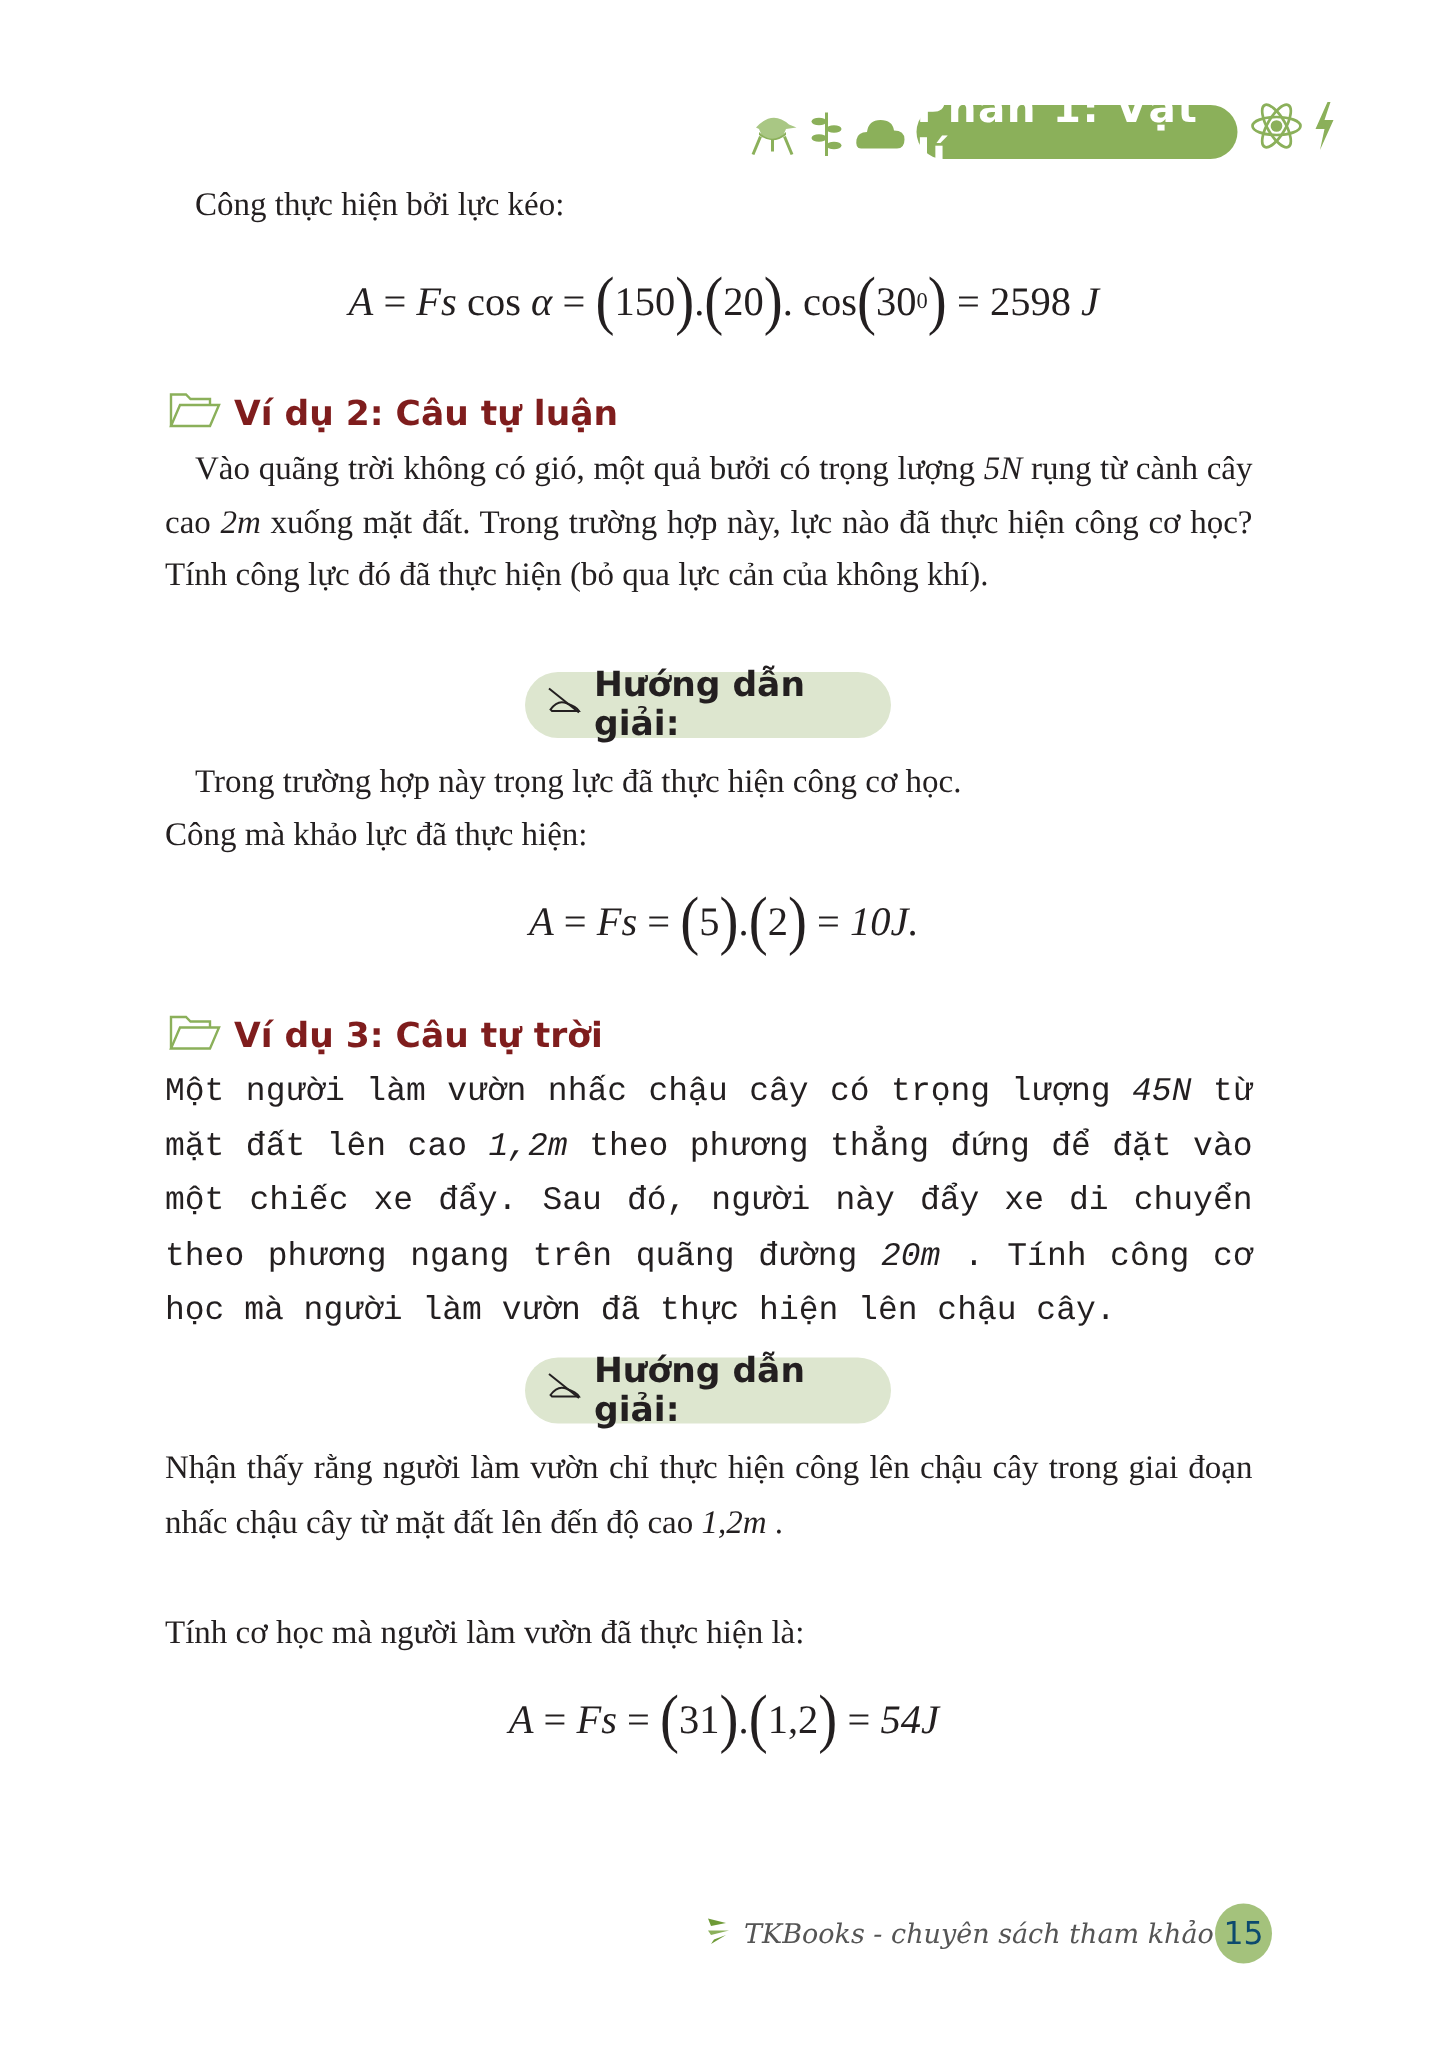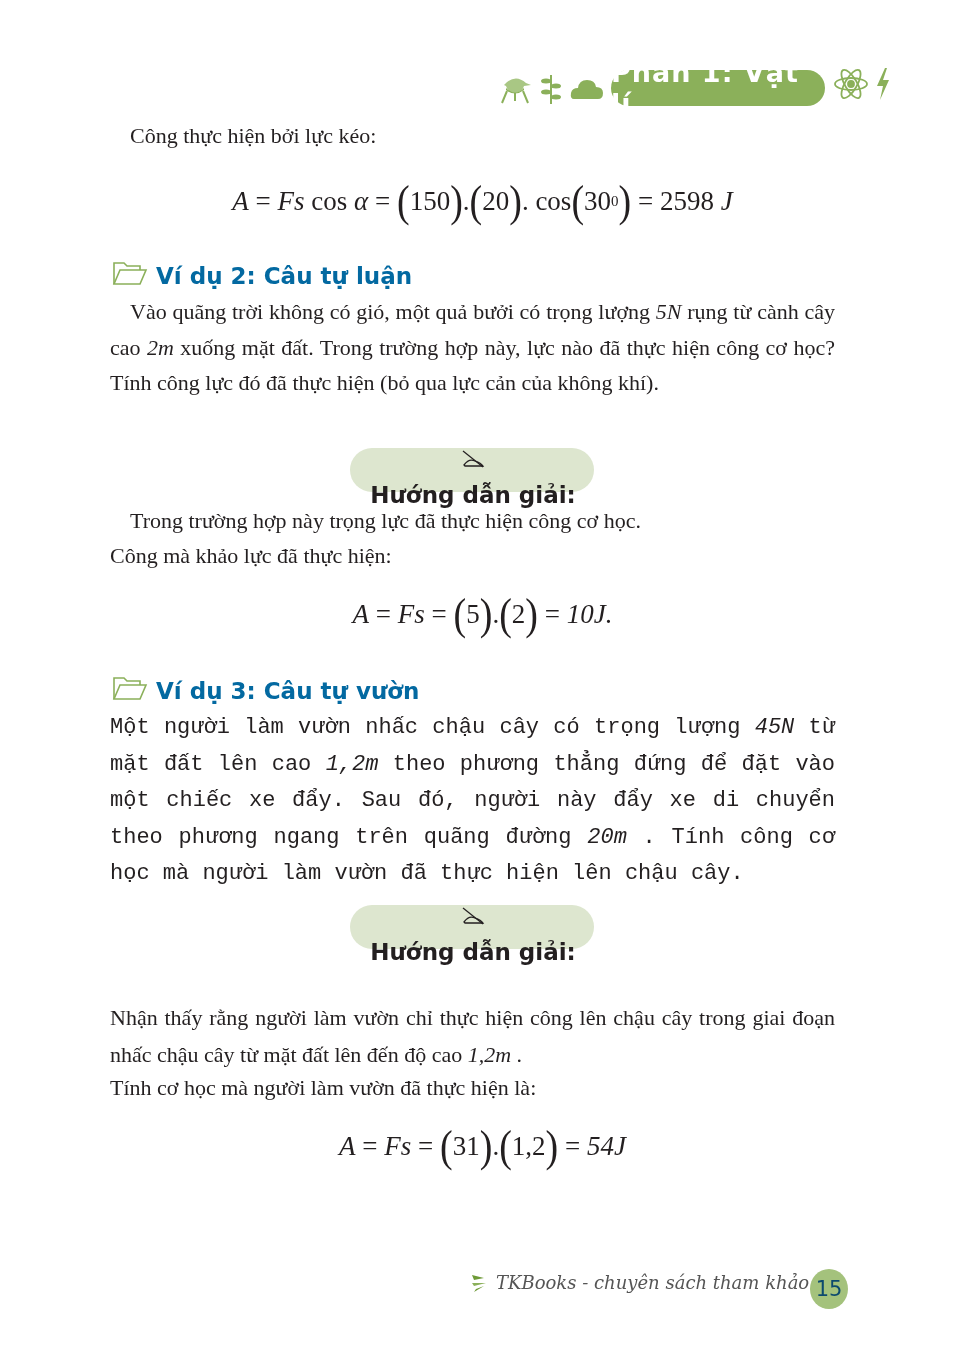--- a/index.html
+++ b/index.html
@@ -17,27 +17,27 @@
   
   .p { font-size: 22px; line-height: 35.5px; text-align: justify; text-align-last: left; }
   .p.indent { text-indent: 20px; }
   .math { font-family: "Liberation Serif", "DejaVu Serif", serif; font-size: 27px; text-align: center;
           display: flex; justify-content: center; align-items: center; white-space: pre; }
   .math i { font-style: italic; }
   .big { font-size: 38px; line-height: 1; transform: scaleY(1.15); display: inline-block; font-weight: 300; }
   .sup { font-size: 15px; vertical-align: 12px; }
 
   .ex-title { display: flex; align-items: center; gap: 8px; font-family: "DejaVu Sans", sans-serif;
-              font-weight: bold; font-size: 23px; color: #0369a1; }
+              font-weight: bold; font-size: 23px; color: #7f1d1d; }
   .guide { height: 44px; border-radius: 22px; background: #dde6cf; display: flex; align-items: center;
            padding: 0 12px 0 14px; gap: 8px; font-family: "DejaVu Sans", sans-serif; font-weight: bold;
-           font-size: 23px; color: #231f20; box-sizing: border-box; flex-direction: column; }
+           font-size: 23px; color: #231f20; box-sizing: border-box; }
 
   
-  .footer { left: 470px; top: 1272px; height: 34px; display: flex; gap: 8px;
+  .footer { left: 470px; top: 1272px; height: 34px; display: flex; align-items: center; gap: 8px;
             font-family: "DejaVu Serif", serif; font-style: italic; font-size: 18px; color: #555; }
   .page-num { left: 810px; top: 1269px; width: 38px; height: 40px; border-radius: 50%; background: #a4c27c;
               display: flex; align-items: center; justify-content: center; font-family: "DejaVu Sans", sans-serif;
               font-size: 21px; color: #0c4a6e; }
 </style>
 </head>
 <body>
 
 <div class="abs hdr-icons">
   <span>
@@ -117,37 +117,37 @@
   <i>A</i><span> = </span><i>Fs</i><span> = </span><span class="big">(</span><span>5</span><span class="big">)</span><span>.</span><span class="big">(</span><span>2</span><span class="big">)</span><span> = </span><i>10J.</i>
 </div>
 
 <div class="abs ex-title" style="left:112px; top:675px;">
   <span>
     <svg width="36" height="26" viewBox="0 0 36 26" fill="none" stroke="#8bb05a" stroke-width="1.6">
       <path d="M2 24 L2 3 L12 3 L15 6 L28 6 L28 10"></path>
       <path d="M2 24 L8 10 L34 10 L28 24 Z"></path>
     </svg>
   </span>
-  <span>Ví dụ 3: Câu tự vườn</span>
+  <span>Ví dụ 3: Câu tự trời</span>
 </div>
 <div class="abs p" style="left:110px; top:710px; width:725px; line-height:36.5px;font-family:Liberation Mono, monospace;">
   <span>Một người làm vườn nhấc chậu cây có trọng lượng </span><i>45N</i><span> từ mặt đất lên cao </span><i>1,2m</i><span> theo phương thẳng đứng để đặt vào một chiếc xe đẩy. Sau đó, người này đẩy xe di chuyển theo phương ngang trên quãng đường </span><i>20m</i><span> . Tính công cơ học mà người làm vườn đã thực hiện lên chậu cây.</span>
 </div>
 
 <div class="abs guide" style="left:350px; top:905px; width:244px;">
   <span>
     <svg width="24" height="20" viewBox="0 0 24 20" fill="none" stroke="#231f20" stroke-width="1.3">
       <line x1="2" y1="2" x2="22" y2="18"></line>
       <path d="M3 16 Q8 9 14 12 Q20 14 22 17 L4 17 Z"></path>
     </svg>
   </span>
   <span>Hướng dẫn giải:</span>
 </div>
 
-<div class="abs p" style="left:110px; top:960px; width:725px; line-height:36.5px;margin-top:40px;">
+<div class="abs p" style="left:110px; top:960px; width:725px; line-height:36.5px;">
   <span>Nhận thấy rằng người làm vườn chỉ thực hiện công lên chậu cây trong giai đoạn nhấc chậu cây từ mặt đất lên đến độ cao </span><i>1,2m</i><span> .</span>
 </div>
 <div class="abs p" style="left:110px; top:1070px; width:725px;">Tính cơ học mà người làm vườn đã thực hiện là:</div>
 <div class="abs math" style="left:110px; top:1123px; width:745px; height:46px;">
   <i>A</i><span> = </span><i>Fs</i><span> = </span><span class="big">(</span><span>31</span><span class="big">)</span><span>.</span><span class="big">(</span><span>1,2</span><span class="big">)</span><span> = </span><i>54J</i>
 </div>
 
 <div class="abs footer">
   <span>
     <svg width="18" height="22" viewBox="0 0 18 22">

